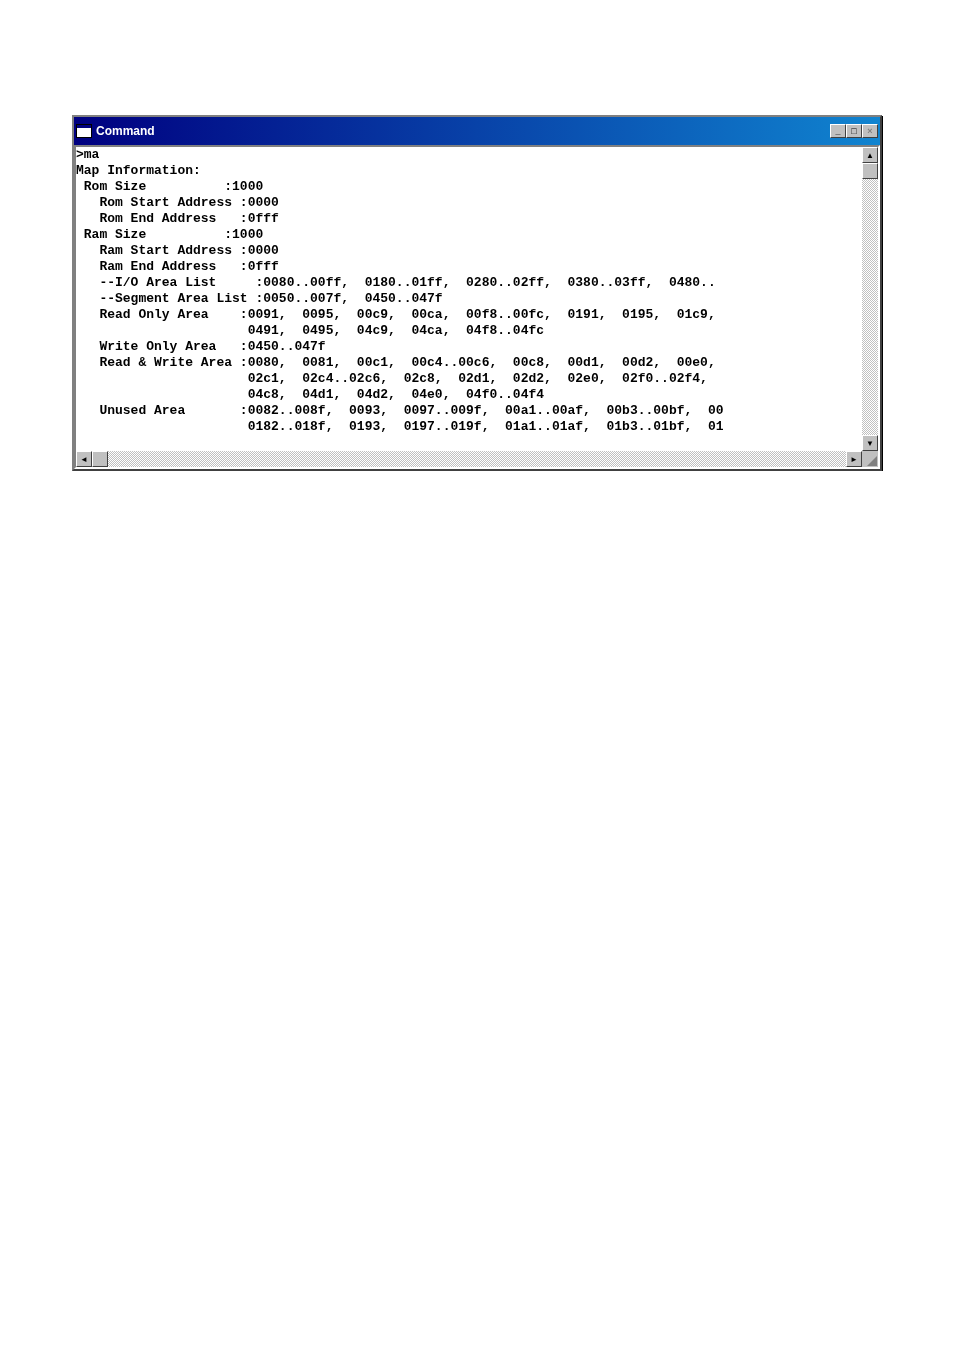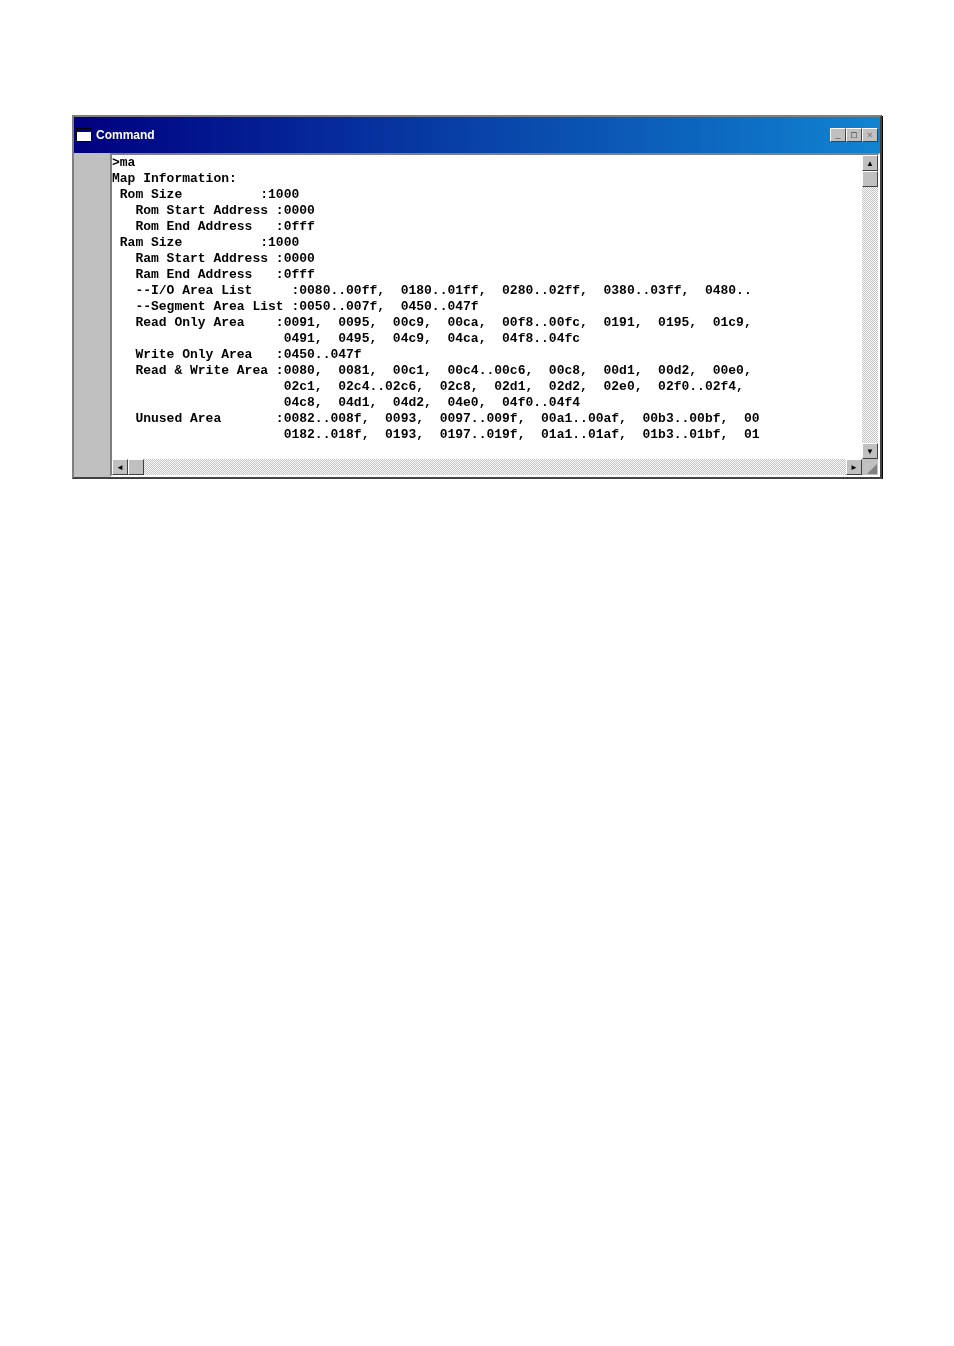--- a/index.html
+++ b/index.html
@@ -16,21 +16,21 @@
       border-bottom-color: #404040;
       background: #c0c0c0;
       box-shadow: 1px 1px 0 #000;
     }
     .titlebar {
       background: #000080;
       background: linear-gradient(to right, #000080, #1084d0);
       color: #fff;
       display: flex;
       align-items: center;
-      height: 36px;
+      height: 28px;
       padding: 0 2px;
     }
     .titlebar-icon {
       width: 16px;
       height: 14px;
       margin-right: 4px;
       display: inline-block;
       background: #fff;
       border: 1px solid #000;
       position: relative;
@@ -73,21 +73,20 @@
     .titlebar-btn.disabled {
       color: #808080;
     }
     .client-area {
       background: #ffffff;
       border: 2px solid;
       border-color: #808080 #fff #fff #808080;
       position: relative;
       display: flex;
       flex-direction: column;
-      margin-left: 36px;
     }
     .content-wrapper {
       display: flex;
       flex: 1;
     }
     .terminal {
       font-family: 'Courier New', 'Lucida Console', monospace;
       font-size: 13px;
       font-weight: bold;
       line-height: 16px;

